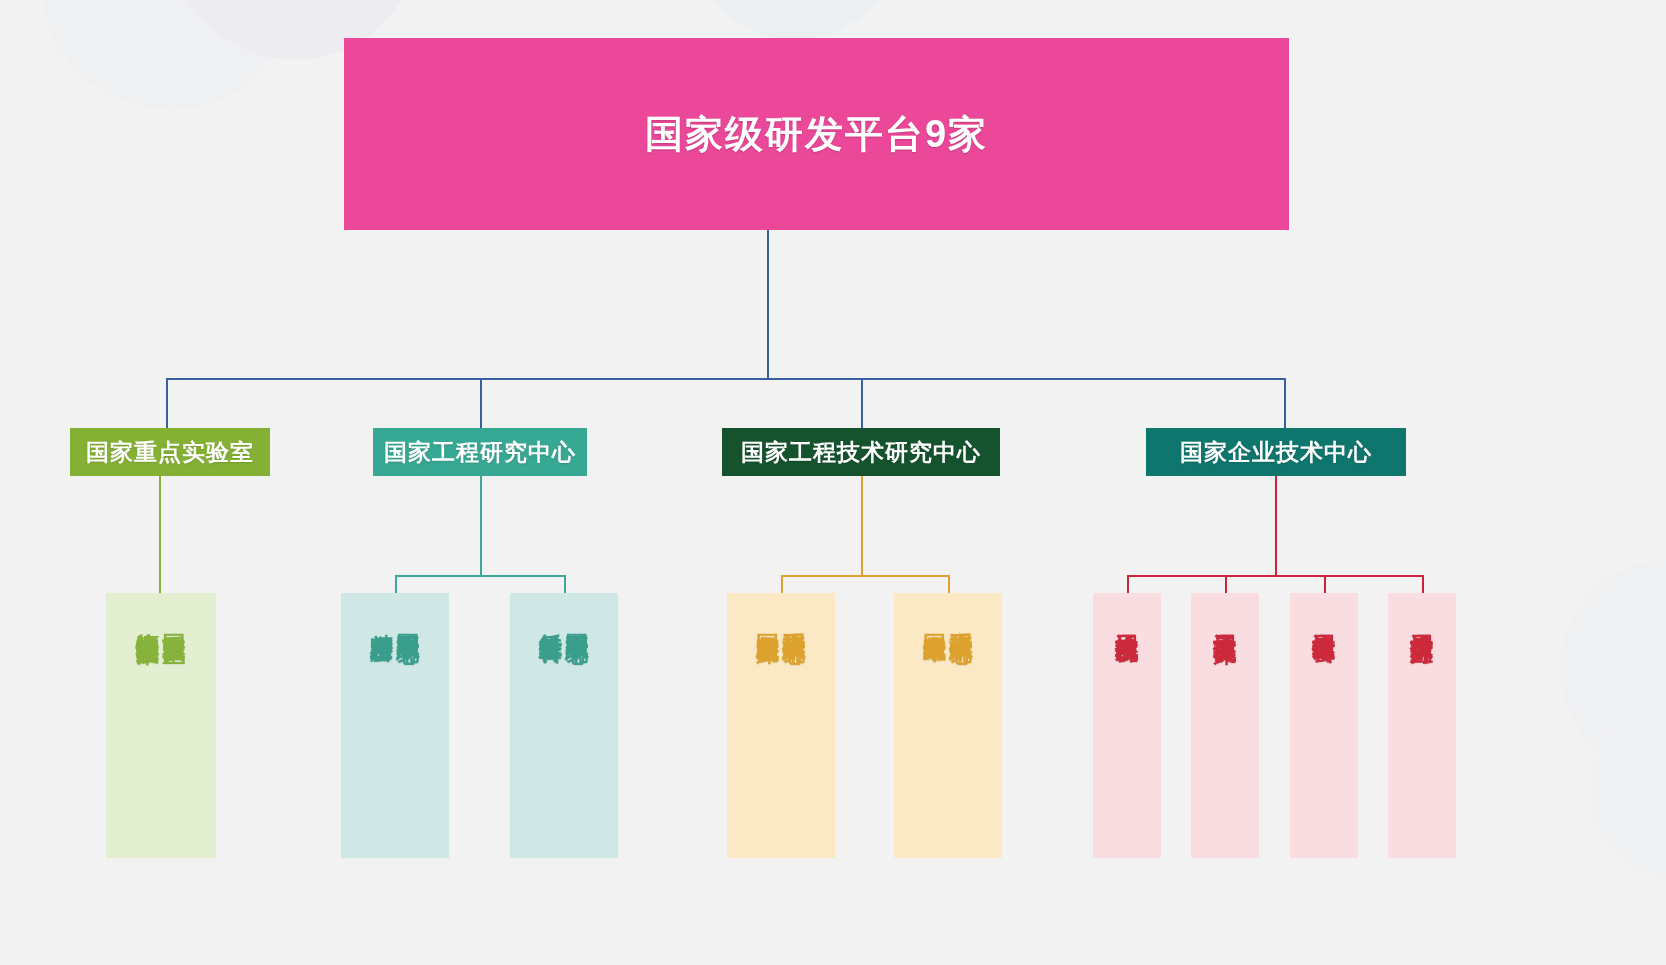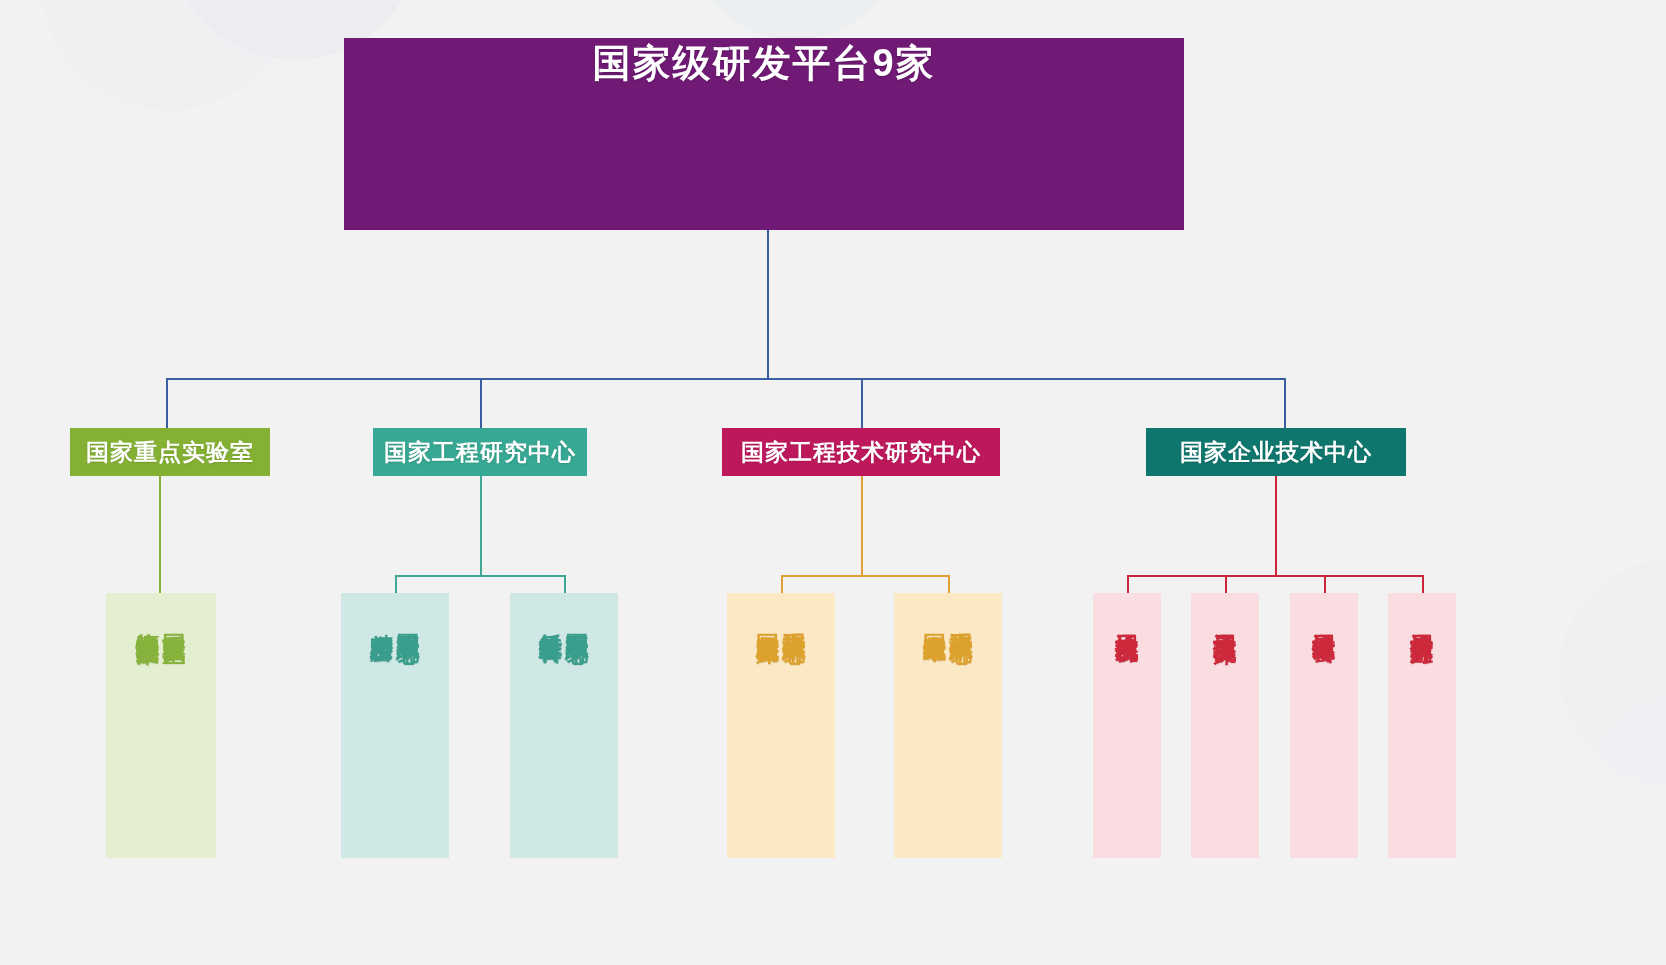--- a/index.html
+++ b/index.html
@@ -23,40 +23,40 @@
   .ln{position:absolute;background:#3a5fa0;}
   .ln.h{height:2px;}
   .ln.v{width:2px;}
   .ln.teal{background:#3fa795;}
   .ln.orange{background:#e0a035;}
   .ln.red{background:#cb2338;}
   .ln.green{background:#86b23a;}
 
   
   .root{
-    position:absolute;left:344px;top:38px;width:840px;height:192px;
-    background:#701a75;
-    display:flex;justify-content:center;
+    position:absolute;left:344px;top:38px;width:945px;height:192px;
+    background:#ec4899;
+    display:flex;align-items:center;justify-content:center;
   }
   .root .rt{
     color:#ffffff;font-size:38px;font-weight:bold;letter-spacing:2px;
     text-shadow:0 1px 2px rgba(0,0,0,.18);
   }
 
   
   .cat{
     position:absolute;height:48px;
     display:flex;align-items:center;justify-content:center;
     color:#fff;font-size:23px;font-weight:bold;letter-spacing:1px;
     text-shadow:0 1px 2px rgba(0,0,0,.13);
     white-space:nowrap;
   }
   .cat.c0{left:70px;top:428px;width:200px;background:#84b134;}
   .cat.c1{left:373px;top:428px;width:214px;background:#37a893;}
-  .cat.c2{left:722px;top:428px;width:278px;background:#be185d;}
+  .cat.c2{left:722px;top:428px;width:278px;background:#14532d;}
   .cat.c3{left:1146px;top:428px;width:260px;background:#0f766e;}
 
   
   .leaf{
     position:absolute;top:593px;width:78px;height:265px;
     display:flex;flex-direction:row-reverse;justify-content:center;
     align-items:flex-start;
     padding-top:22px;box-sizing:border-box;
     gap:2px;
   }

